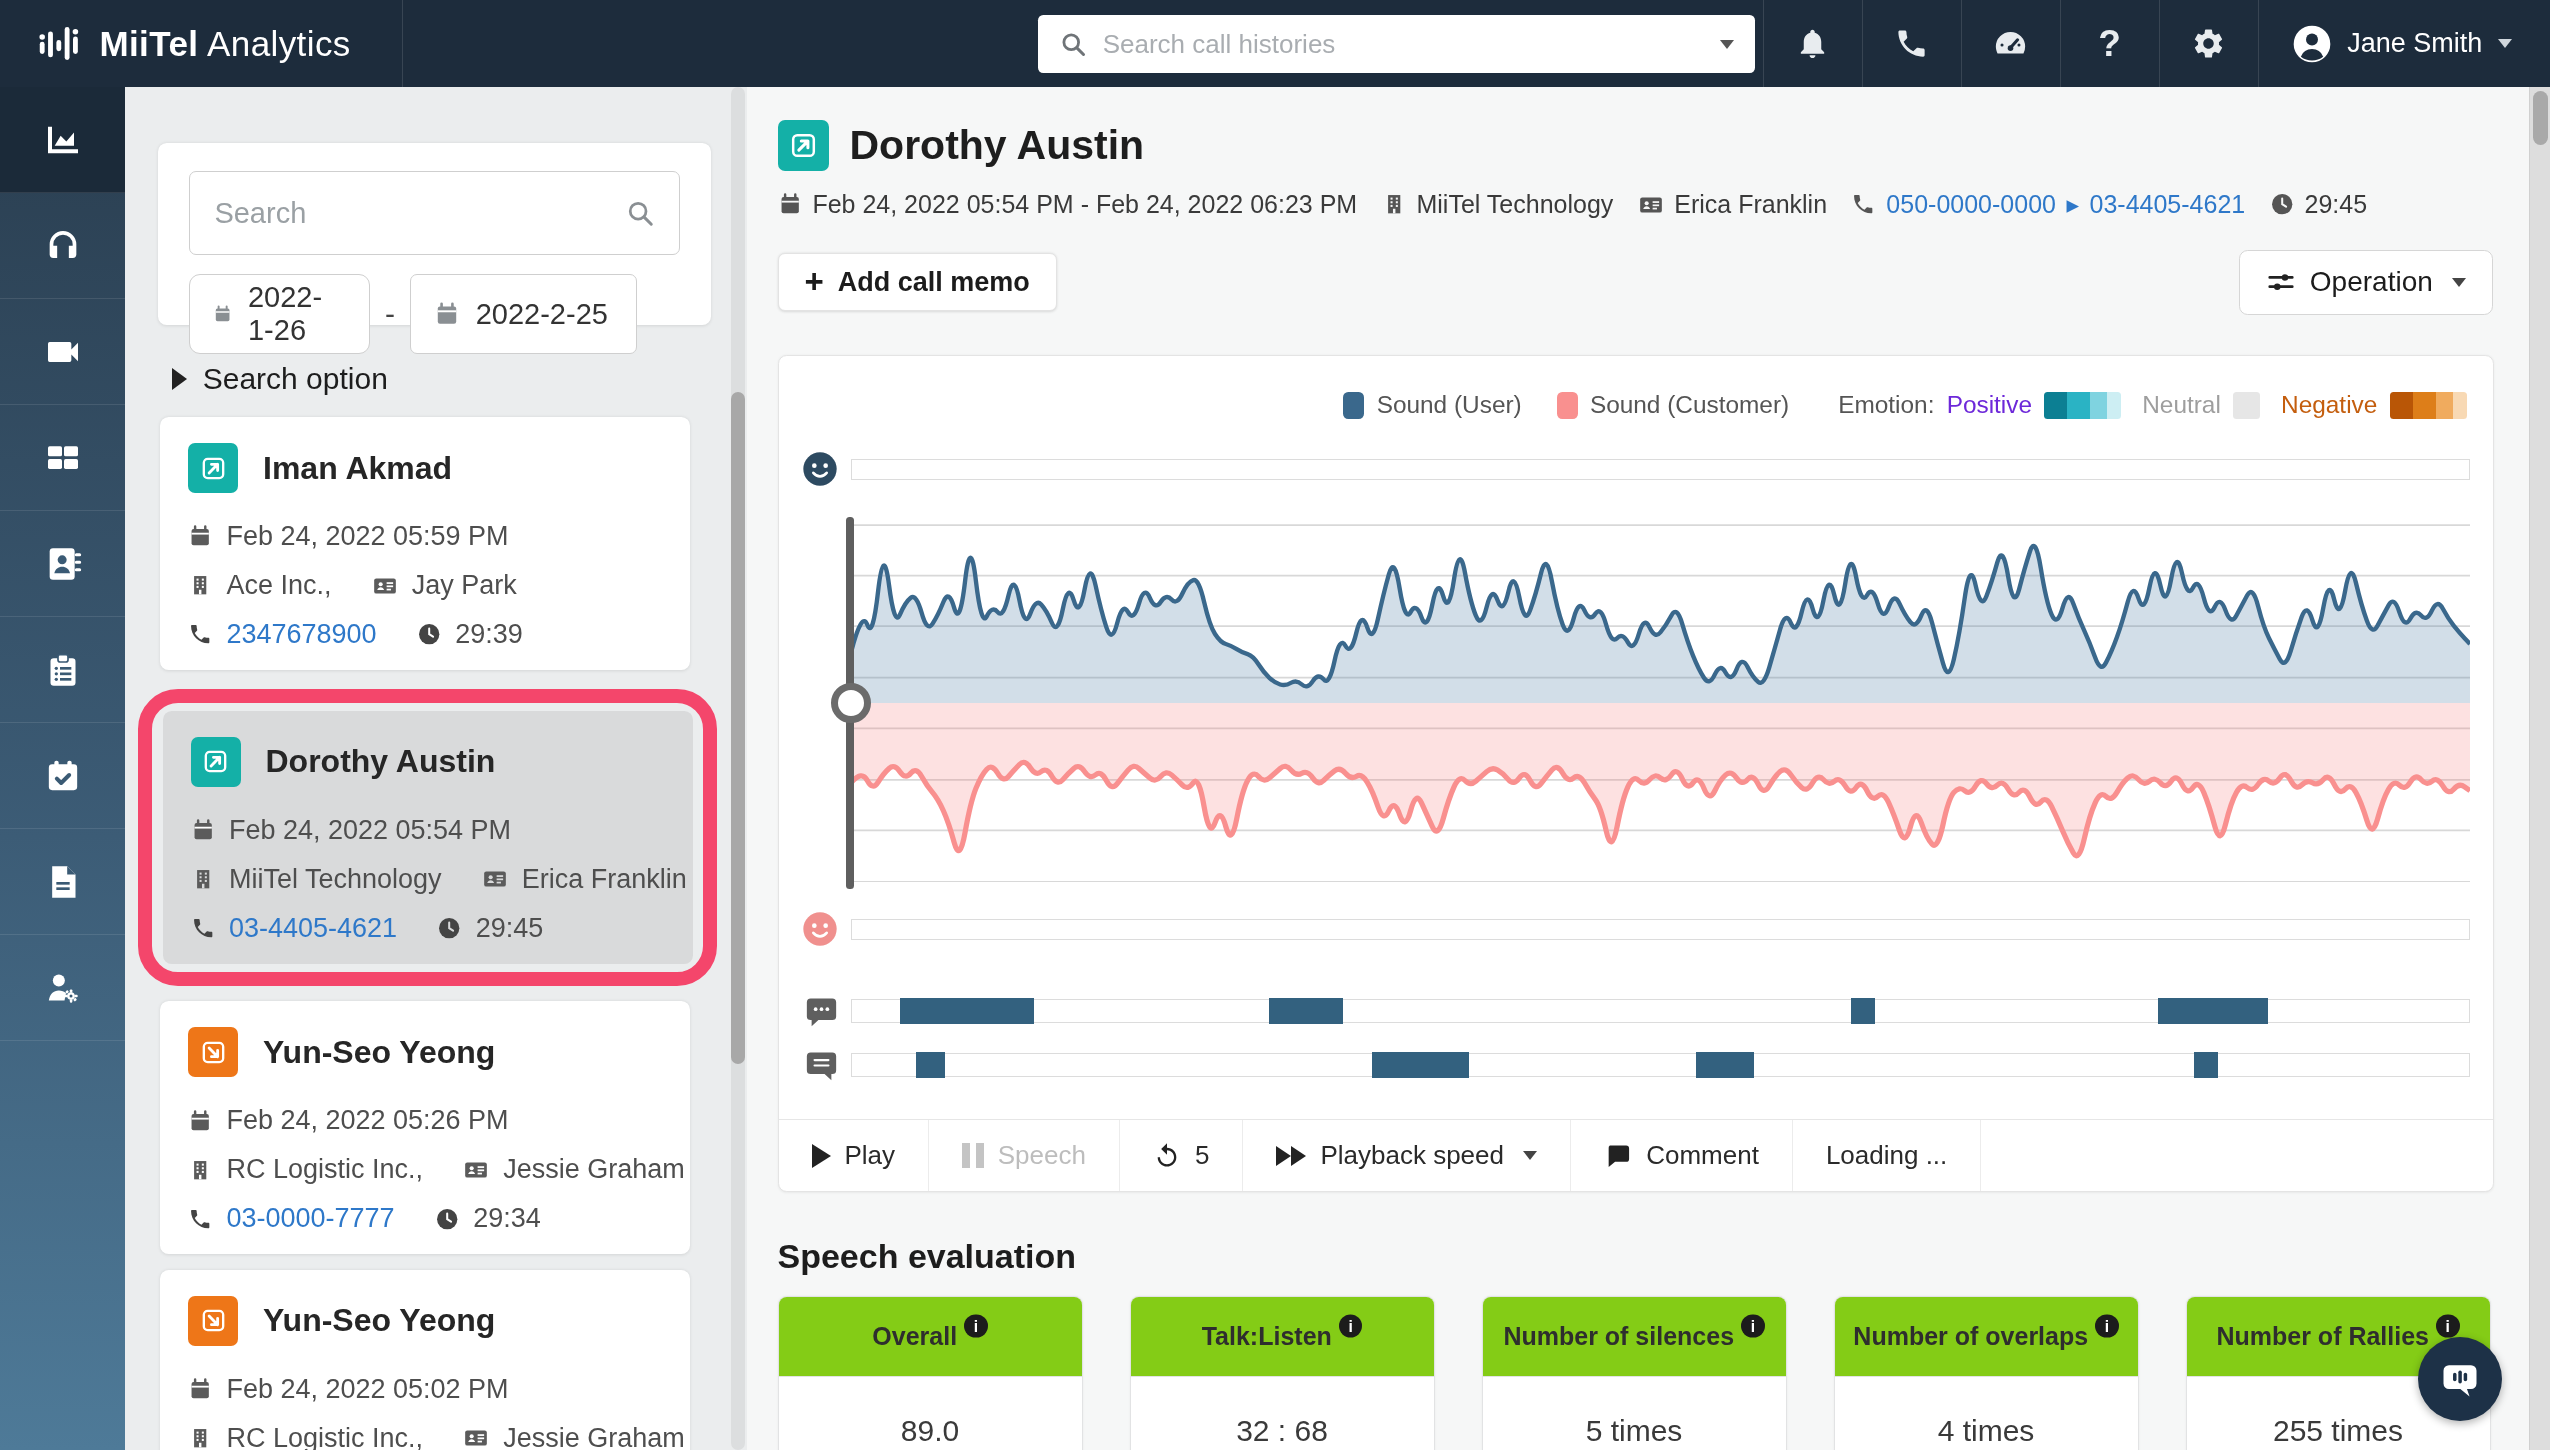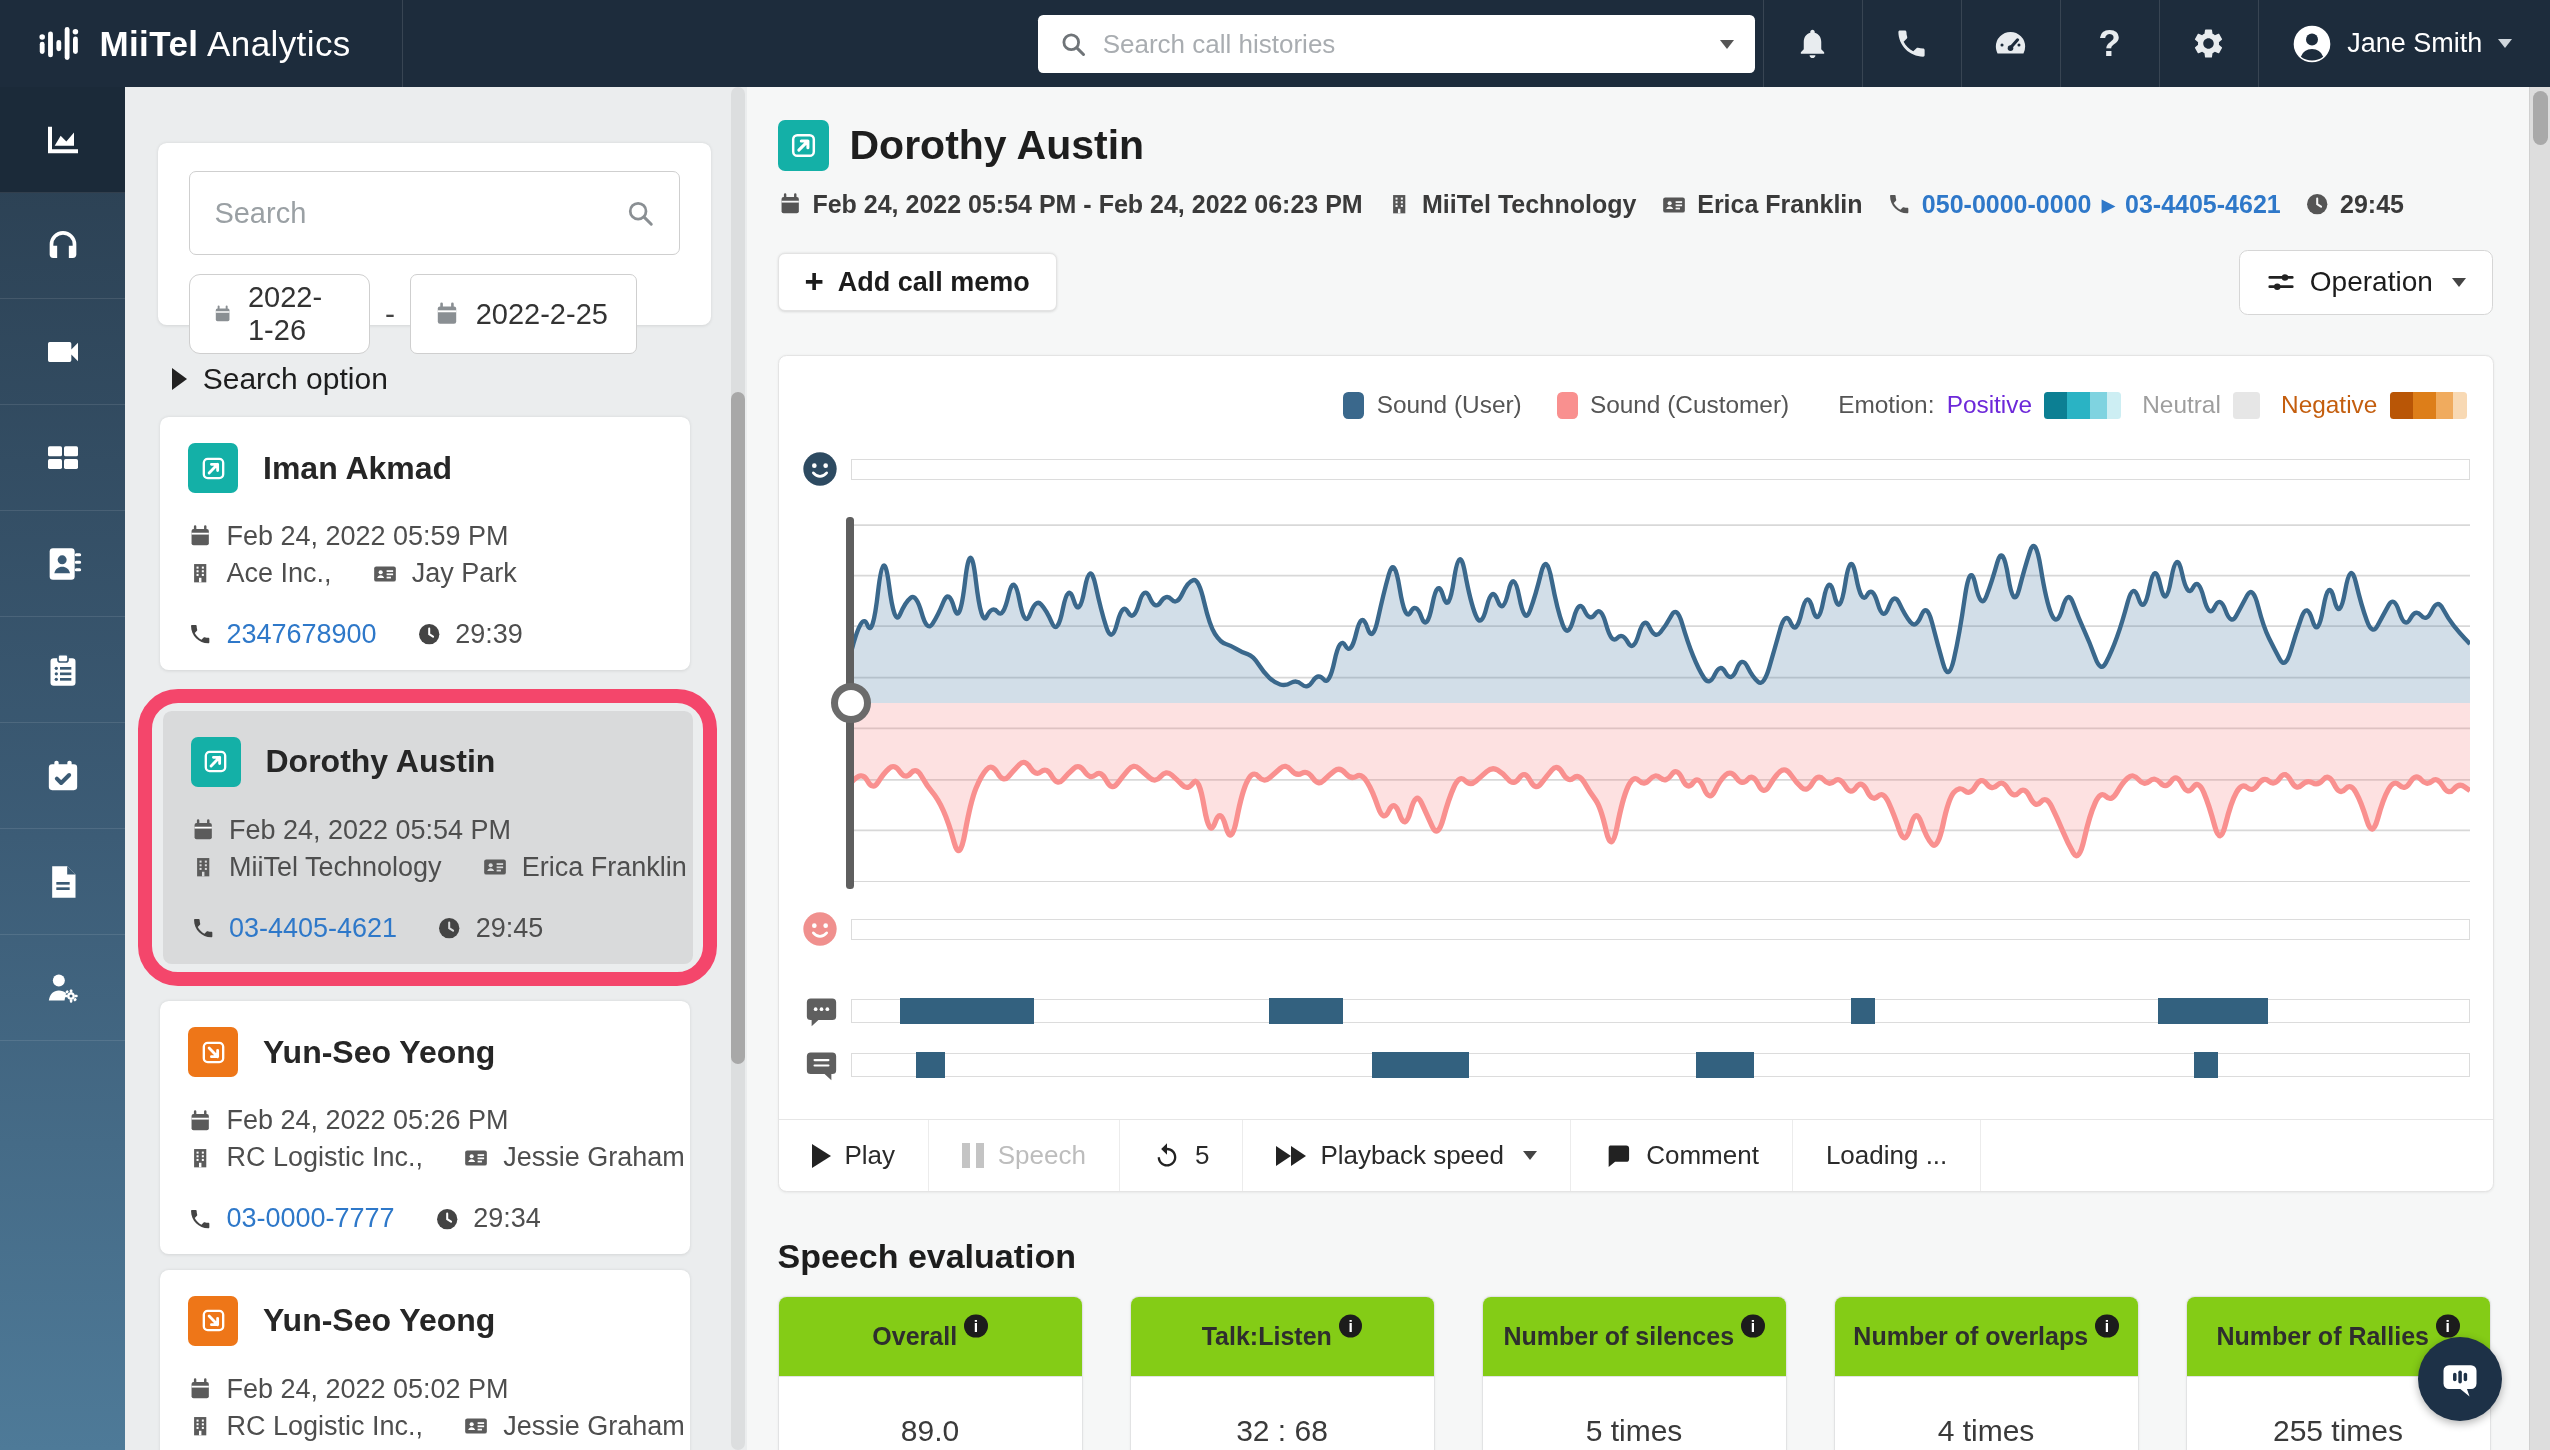--- a/index.html
+++ b/index.html
@@ -45,33 +45,33 @@
   .call-card.selected { background:#d9dadb; }
   .mb22 { margin-bottom:19px; } .mb18 { margin-bottom:15.7px; }
   .hl-ring { margin-left:13px; width:579px; border:14px solid #f4466b; border-radius:40px; padding:7.8px 10.5px; }
   .hl-ring .call-card { margin-left:0; box-shadow:none; }
   .call-dir { position:absolute; left:28px; top:26px; width:50px; height:50px; border-radius:7px; display:flex; align-items:center; justify-content:center; }
   .dir-outbound { background:#14b0a7; }
   .dir-inbound  { background:#ee7618; }
   .dir-inbound svg { transform:rotate(90deg); }
   .call-name { position:absolute; left:103px; top:26px; height:50px; display:flex; align-items:center; font-size:32px; font-weight:700; color:#262626; }
   .c-row { position:absolute; left:28px; height:33px; display:flex; align-items:center; gap:14px; font-size:27px; color:#4e4e4e; }
-  .c-row.r1 { top:103px; } .c-row.r2 { top:140px; } .c-row.r3 { top:201px; }
+  .c-row.r1 { top:103px; } .c-row.r2 { top:152px; } .c-row.r3 { top:201px; }
   .c-row .sep { width:12.2px; }
   .link { color:#2e78c9; }
   .list-scrollbar { position:absolute; top:0; right:1.7px; width:14px; bottom:0; background:#dcdedf; border-radius:7px; }
   .list-scrollbar .thumb { position:absolute; left:0; width:14px; top:305px; height:672px; background:#a8a8a8; border-radius:7px; }
 
   
   .main { position:absolute; top:87px; left:747px; right:0; bottom:0; background:#f6f7f7; }
   .detail-head { position:absolute; left:30.5px; top:33px; display:flex; align-items:center; gap:21px; }
   .detail-dir { width:51px; height:51px; border-radius:7px; display:flex; align-items:center; justify-content:center; }
   .detail-title { font-size:41px; font-weight:700; color:#1e1e1e; }
   .meta-row { position:absolute; left:30.5px; top:103px; display:flex; align-items:center; gap:24.4px; font-size:25px; color:#3a3a3a; white-space:nowrap; }
-  .meta-item { display:flex; align-items:center; gap:10.5px;font-weight:bold; }
+  .meta-item { display:flex; align-items:center; gap:10.5px; }
   .actions { position:absolute; left:30.5px; top:166px; right:57px; height:63px; }
   .btn-memo { position:absolute; left:0; top:0; height:58px; background:#fff; border:0.9px solid #e3e3e3; border-radius:7px; box-shadow:0 0.9px 2.6px rgba(0,0,0,.12); display:flex; align-items:center; gap:14px; padding:0 26px; font-size:27px; font-weight:700; color:#1c1c1c; cursor:pointer; }
   .btn-memo .plus { font-size:33px; font-weight:700; }
   .btn-operation { position:absolute; right:0; top:-3.5px; height:65px; background:#fff; border:0.9px solid #d6d6d6; border-radius:8.7px; display:flex; align-items:center; gap:14px; padding:0 26px; font-size:28px; color:#1c1c1c; cursor:pointer; }
 
   
   .chart-card { position:absolute; left:30.5px; top:268px; width:1716px; height:837px; background:#fff; border:0.9px solid #e4e4e4; border-radius:8.7px; box-shadow:0 0.9px 2.6px rgba(0,0,0,.06); }
   .legend { position:absolute; top:35px; right:26px; display:flex; align-items:center; font-size:24.4px; color:#555; }
   .legend .sw { width:21px; height:27px; border-radius:5.2px; margin-right:12.2px; }
   .sw-user { background:#3a688c; } .sw-cust { background:#f9908f; }

